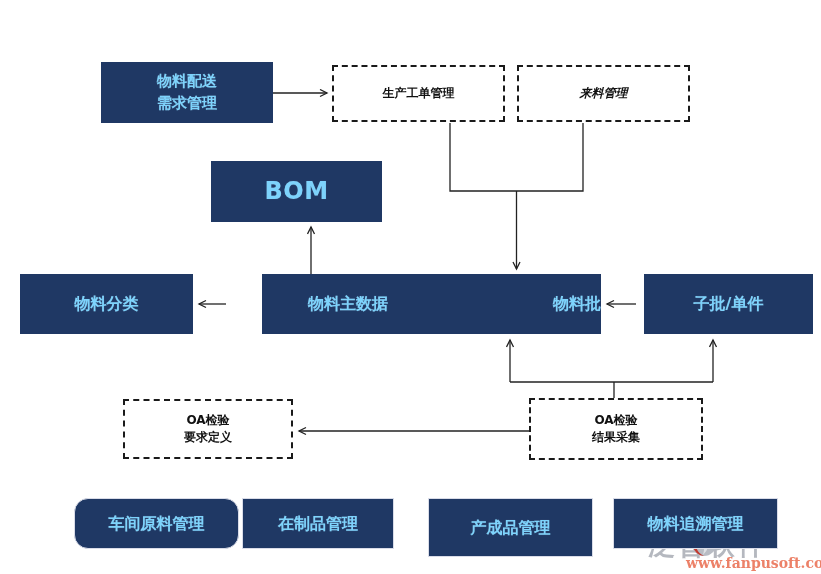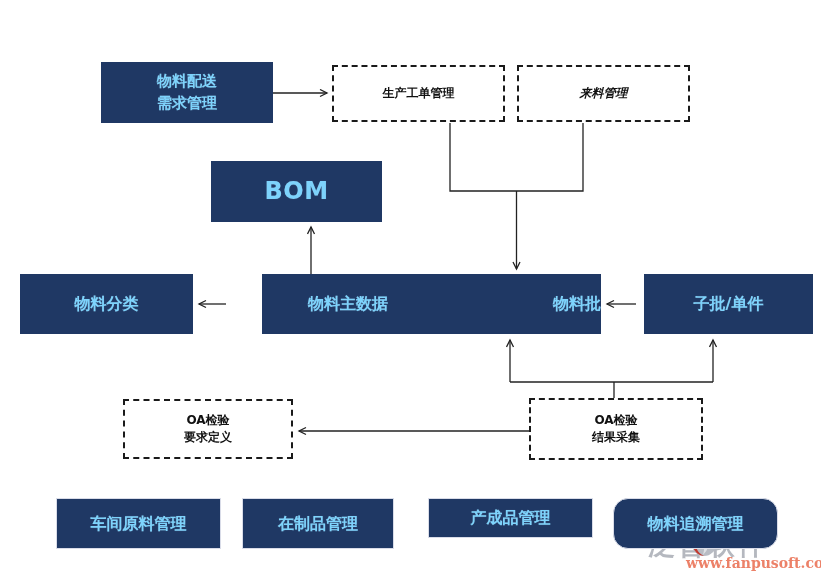--- a/index.html
+++ b/index.html
@@ -146,29 +146,29 @@
   <div class="node dashed" style="left:123px;top:399px;width:170px;height:60px;">
     <span class="label">OA检验
 要求定义</span>
   </div>
 
   <div class="node dashed" style="left:529px;top:398px;width:174px;height:62px;">
     <span class="label">OA检验
 结果采集</span>
   </div>
 
-  <div class="node solid bordered" style="left:56px;top:498px;width:165px;height:51px;">
+  <div class="node solid bordered" style="left:74px;top:498px;width:165px;height:51px;border-radius:14px;">
     <span class="label">车间原料管理</span>
   </div>
 
   <div class="node solid bordered" style="left:242px;top:498px;width:152px;height:51px;">
     <span class="label">在制品管理</span>
   </div>
 
-  <div class="node solid bordered" style="left:428px;top:498px;width:165px;height:40px;">
+  <div class="node solid bordered" style="left:428px;top:498px;width:165px;height:59px;">
     <span class="label">产成品管理</span>
   </div>
 
-  <div class="node solid bordered" style="left:613px;top:498px;width:165px;height:51px;border-radius:15px;">
+  <div class="node solid bordered" style="left:613px;top:498px;width:165px;height:51px;">
     <span class="label">物料追溯管理</span>
   </div>
 
 </div>
 
 </body></html>

